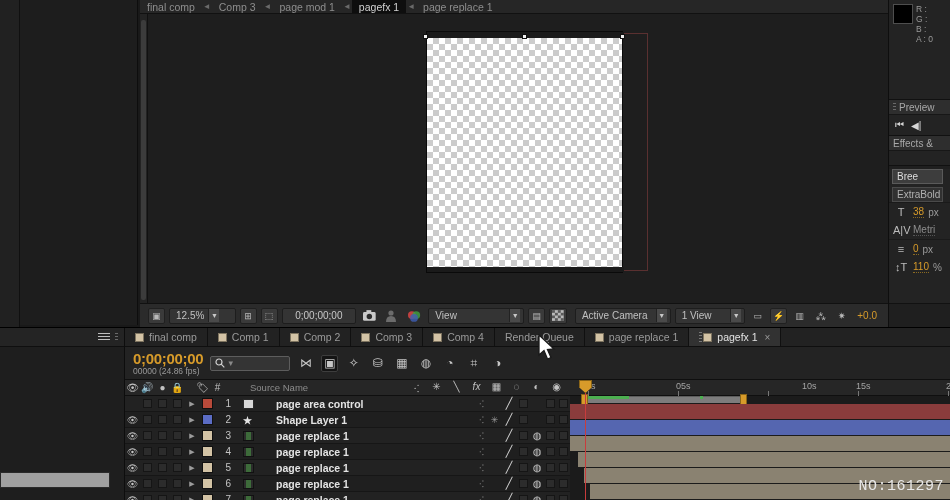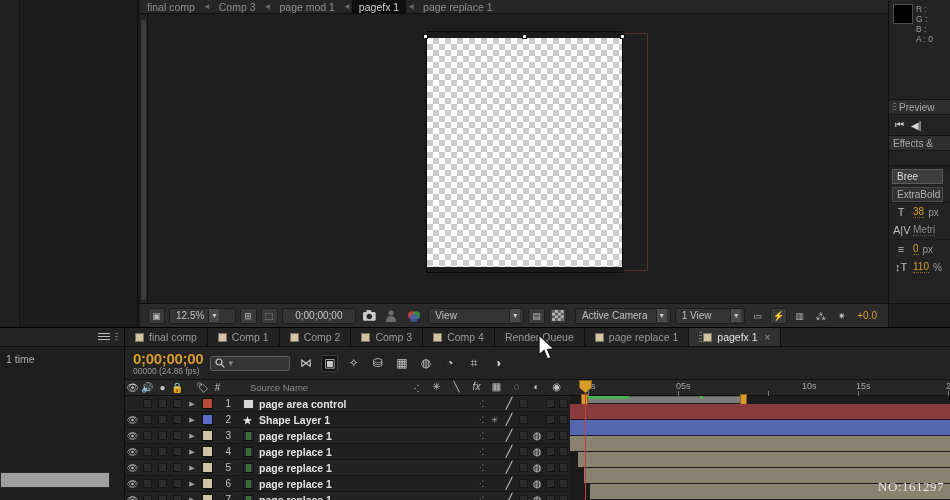--- a/index.html
+++ b/index.html
@@ -243,21 +243,21 @@
   }
   .lrow:nth-child(even) { background: #1f1f1f; }
   .lc { height: 16px; display: flex; align-items: center; justify-content: center; }
   .lc.eye { width: 15px; color: #c8c8c8; font-size: 9px; }
   .lc.sq { width: 15px; }
   .lc.sq i { width: 9px; height: 9px; background: #2c2c2c; border: 1px solid #151515; display: block; }
   .lc.tri { width: 14px; color: #9c9c9c; font-size: 7px; }
   .lc.color { width: 16px; }
   .lc.color i { width: 11px; height: 11px; display: block; border: 1px solid #101010; }
   .lc.num { width: 20px; color: #c5c5c5; font-size: 10px; justify-content: flex-end; padding-right: 4px; }
-  .lc.src { flex: 1; justify-content: flex-start; gap: 5px; padding-left: 8px;
+  .lc.src { flex: 1; justify-content: flex-start; gap: 22px; padding-left: 8px;
     color: #e3e3e3; font-size: 10.5px; font-weight: bold; }
   .src-ico { width: 11px; height: 10px; display: inline-block; border: 1px solid #2a2a2a; }
   .src-ico.white { background: #d8d8d8; }
   .src-ico.star { background: transparent; border: none; color: #e6e6e6; font-size: 10px; }
   .src-ico.film {
     background: #3d6b3a;
     border: 1px solid #111;
     background-image: linear-gradient(to right,#2b2b2b 0 2px,transparent 2px calc(100% - 2px),#2b2b2b calc(100% - 2px) 100%);
   }
   .lc.sw { width: 13px; color: #9d9d9d; font-size: 9px; }
@@ -290,21 +290,21 @@
   .cti-head {
     position: absolute; top: 0; left: -6px; width: 13px; height: 13px;
     background: #d79b2a; clip-path: polygon(0 0,100% 0,100% 55%,50% 100%,0 55%);
     border: 1px solid #8a6518;
   }
   .tl-bar {
     position: absolute; height: 15px;
   }
   .wm-no {
     position: absolute; right: 6px; bottom: 6px;
-    color: #e8e8e8; font-size: 13px; font-family: Liberation Serif, serif;
+    color: #e8e8e8; font-size: 15px; font-family: Liberation Mono, monospace;
     letter-spacing: 0.5px; z-index: 30;
   }
   .watermark {
     position: absolute; left: 10px; top: 474px; z-index: 40;
     display: flex; align-items: center; gap: 1px;
     font-size: 14px; font-weight: bold; color: #e9e9e9;
     text-shadow: 0 0 2px #000;
   }
   .wm-cn { font-family: "DejaVu Sans", sans-serif; letter-spacing: 0.5px; }
   .wm-en { font-family: "Liberation Mono", monospace; letter-spacing: 0.5px; }
@@ -493,21 +493,20 @@
     </div>
   </div>
 
   <div class="tl-panel">
 
     <div class="tl-left-box">
       <div class="tl-left-head">
         <span class="menu-ico"></span>
         <span class="grip"></span>
       </div>
-      <div class="tl-left-label">1 time</div>
       <div class="tl-left-bar"></div>
     </div>
 
     <div class="tl-tabbar">
       <div class="tl-tab">
         <span class="tab-ico"></span>
         <span>final comp</span>
       </div>
       <div class="tl-tab">
         <span class="tab-ico"></span>

